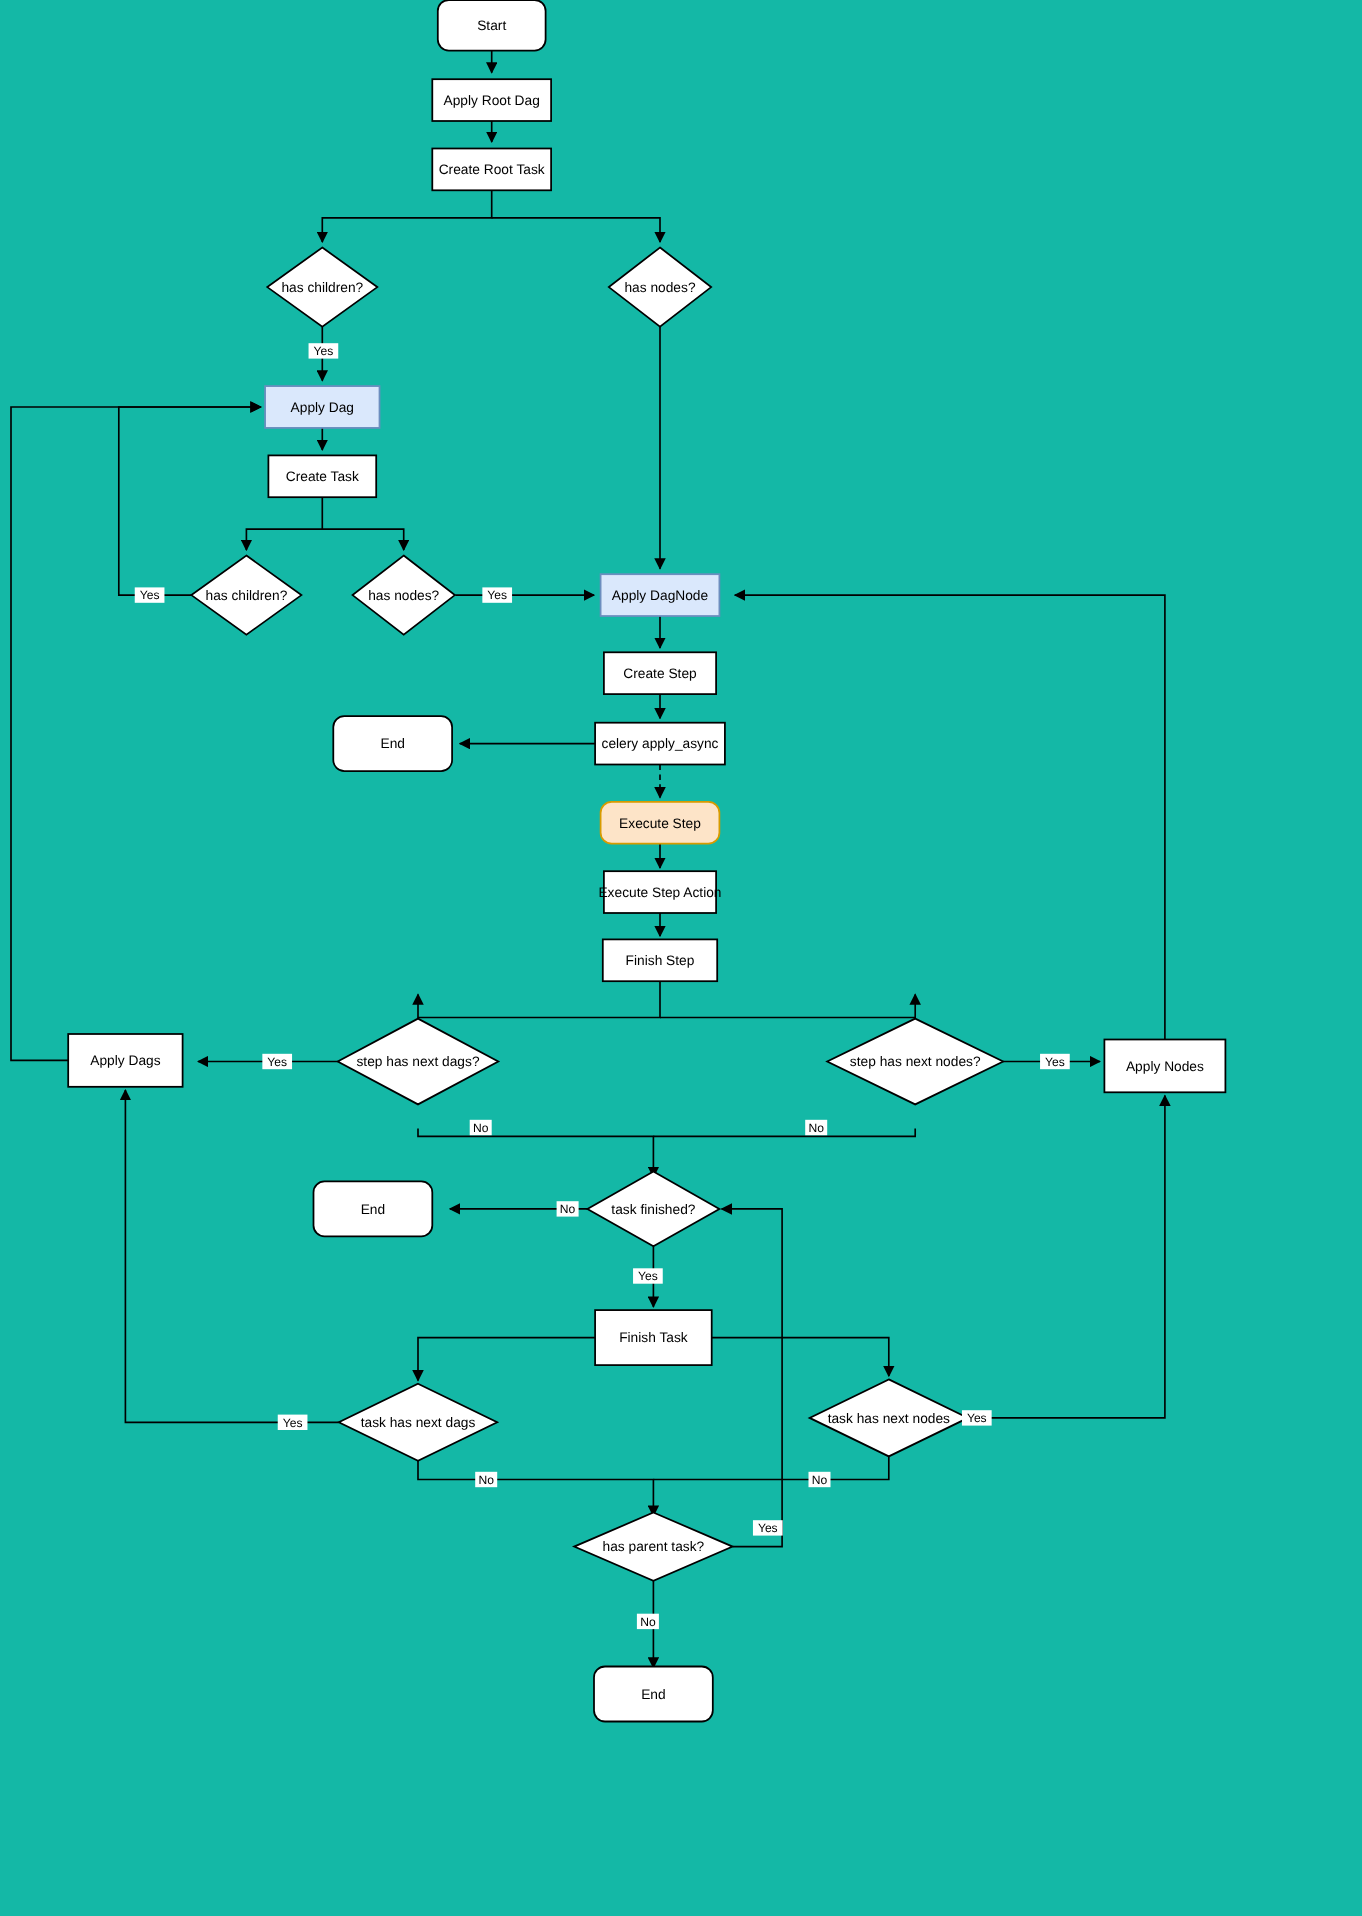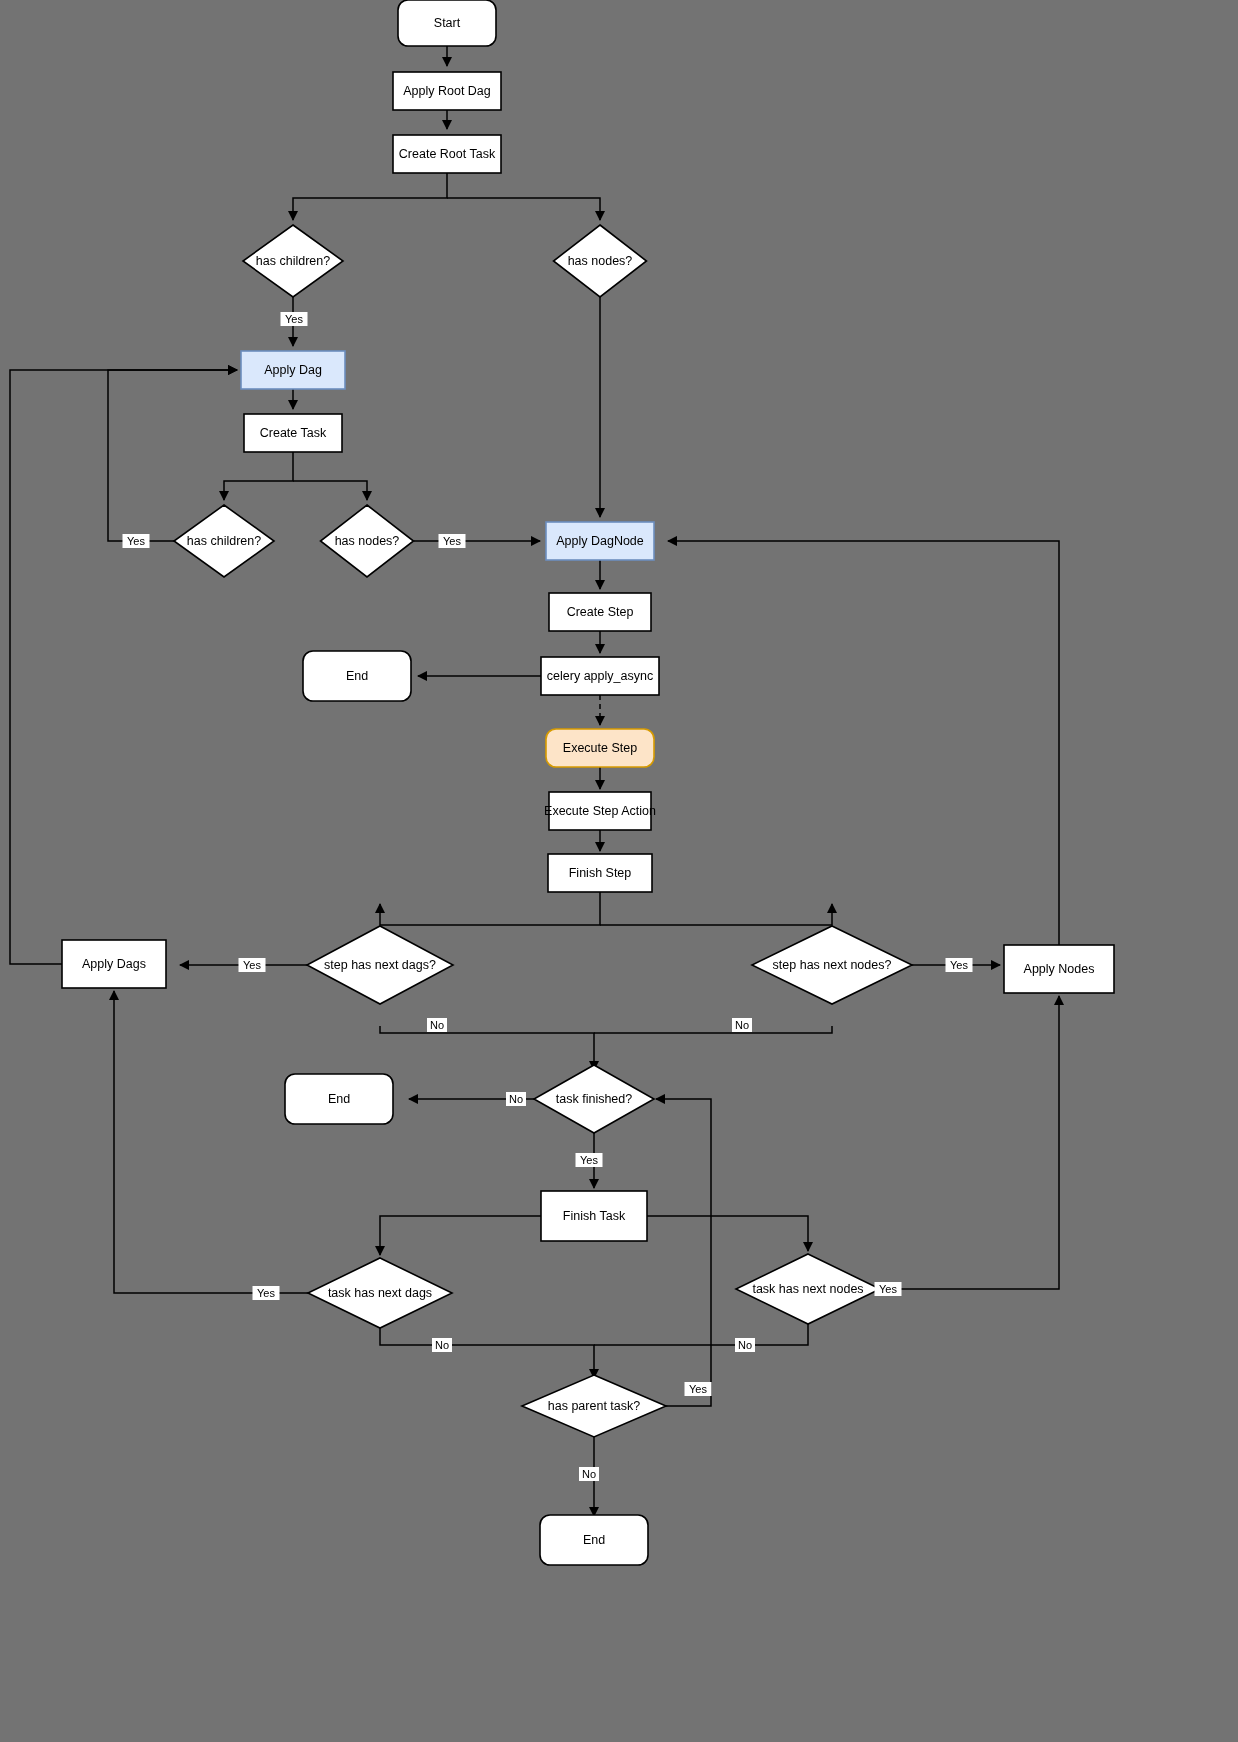--- a/index.html
+++ b/index.html
@@ -4,21 +4,21 @@
 <style>
   html, body {
     margin: 0;
     padding: 0;
     background: #ffffff;
   }
   #canvas-wrap {
     position: relative;
     width: 1238px;
     height: 1742px;
-    background: #737373;
+    background: #14b8a6;
     font-family: "Liberation Sans", sans-serif;
   }
   svg#flow {
     position: absolute;
     left: 0;
     top: 0;
     width: 1238px;
     height: 1742px;
     display: block;
   }

